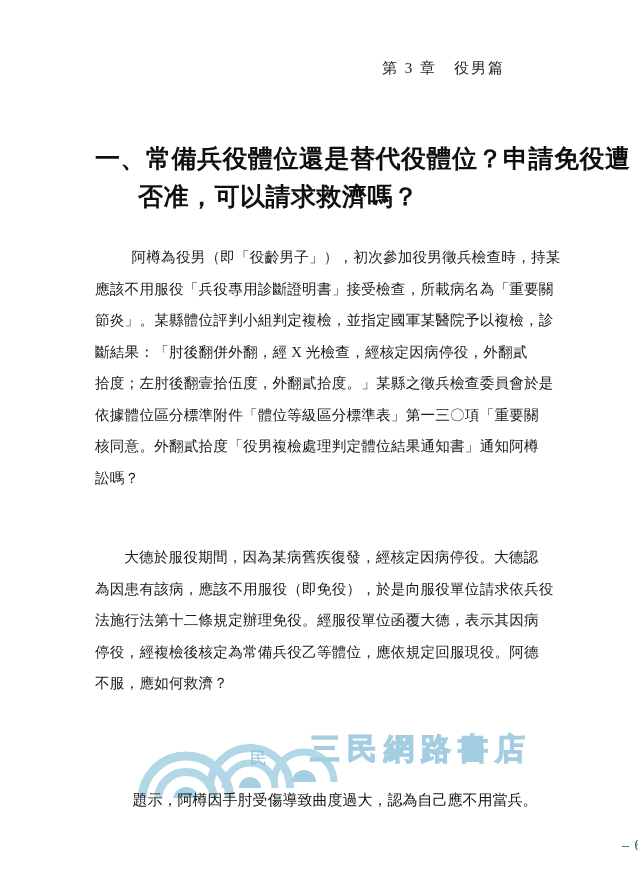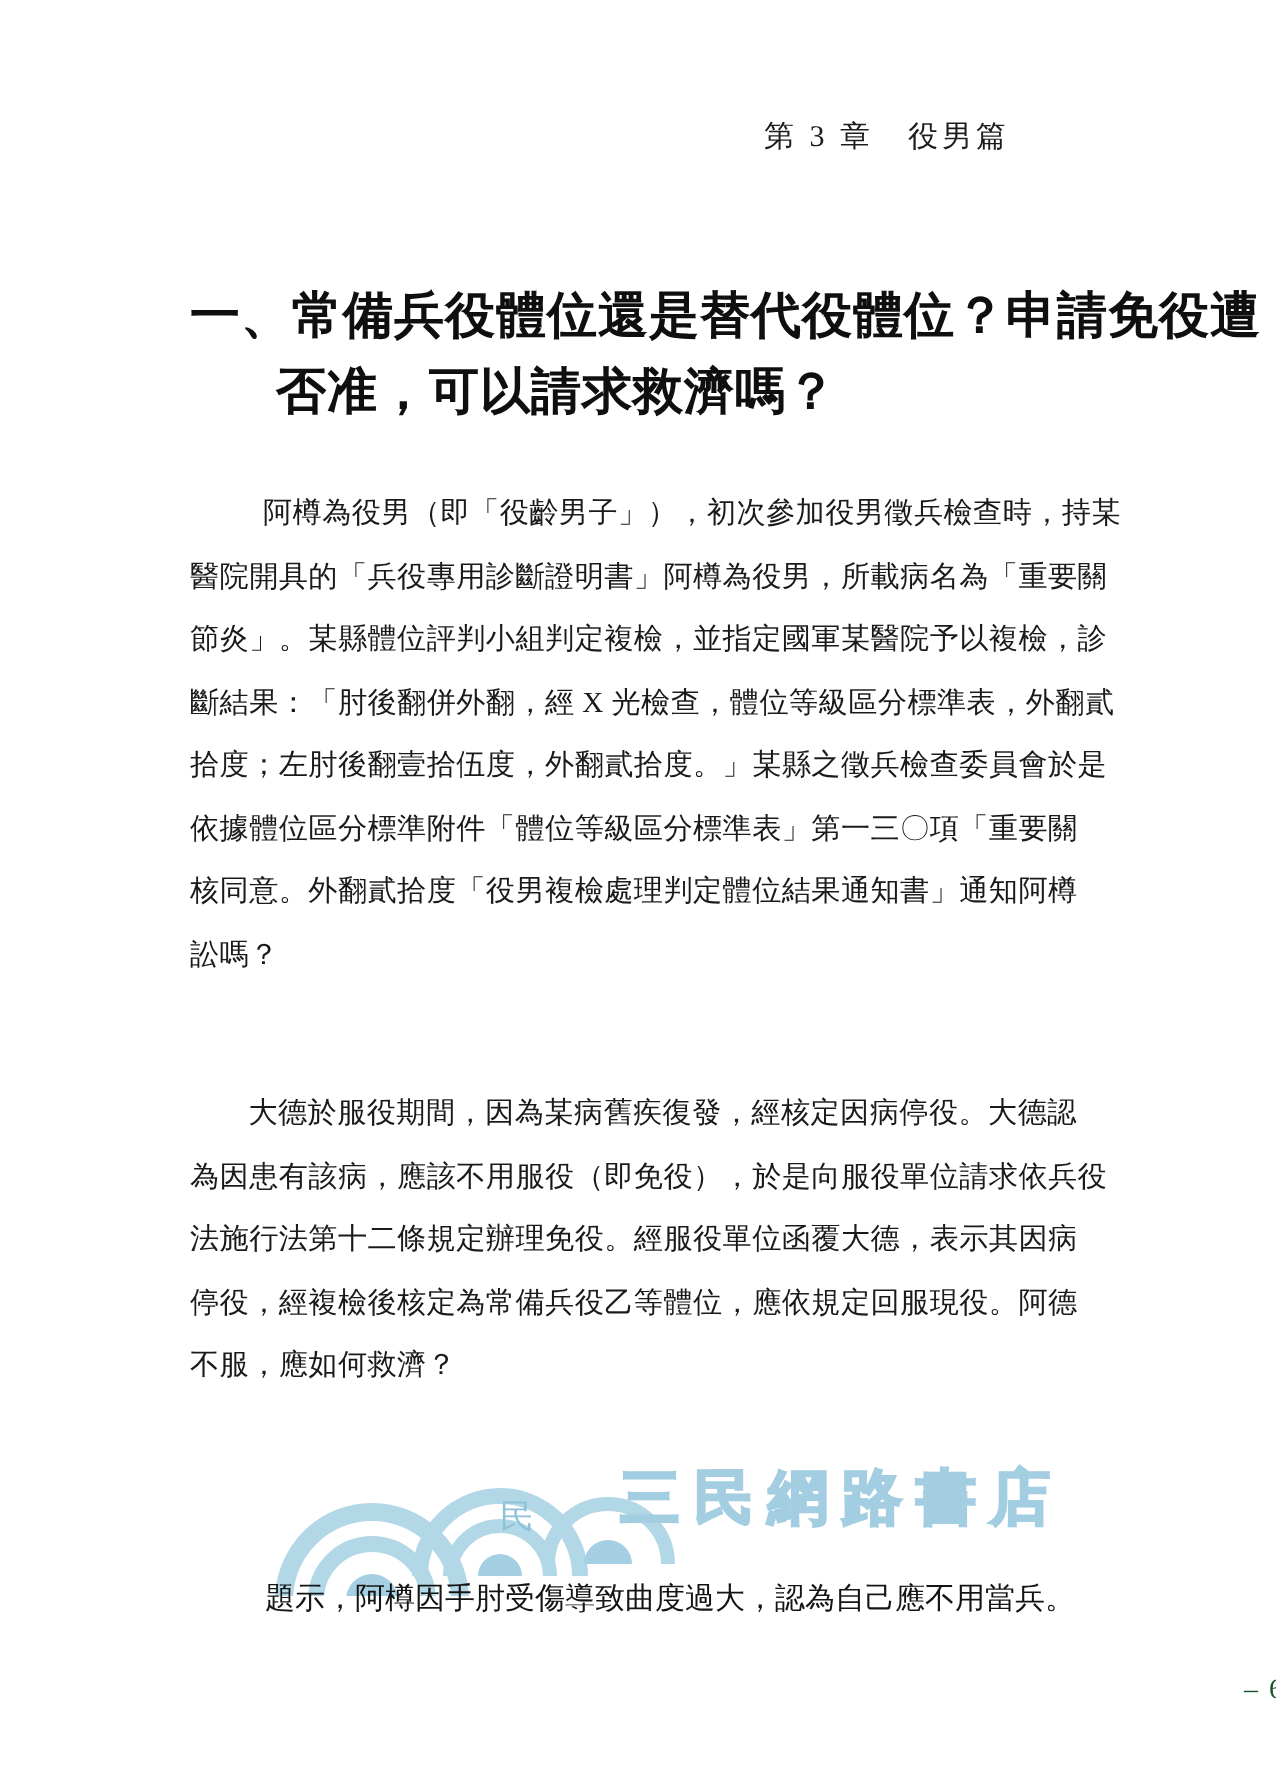--- a/index.html
+++ b/index.html
@@ -144,23 +144,23 @@
 
   <div class="chapter-header">第 3 章　役男篇</div>
 
   <div class="section-title">
       <div class="title-line">一、常備兵役體位還是替代役體位？申請免役遭</div>
       <div class="title-line">否准，可以請求救濟嗎？</div>
     </div>
 
   <div class="para para1">
       <div class="body-line">阿樽為役男（即「役齡男子」），初次參加役男徵兵檢查時，持某</div>
-      <div class="body-line">醫院開具的「兵役專用診斷證明書」阿樽為役男，所載病名為「重要關</div>
+      <div class="body-line">應該不用服役「兵役專用診斷證明書」接受檢查，所載病名為「重要關</div>
       <div class="body-line">節炎」。某縣體位評判小組判定複檢，並指定國軍某醫院予以複檢，診</div>
-      <div class="body-line">斷結果：「肘後翻併外翻，經 X 光檢查，體位等級區分標準表，外翻貳</div>
+      <div class="body-line">斷結果：「肘後翻併外翻，經 X 光檢查，經核定因病停役，外翻貳</div>
       <div class="body-line">拾度；左肘後翻壹拾伍度，外翻貳拾度。」某縣之徵兵檢查委員會於是</div>
       <div class="body-line">依據體位區分標準附件「體位等級區分標準表」第一三〇項「重要關</div>
       <div class="body-line">核同意。外翻貳拾度「役男複檢處理判定體位結果通知書」通知阿樽</div>
       <div class="body-line">訟嗎？</div>
     </div>
 
   <div class="para para2">
       <div class="body-line">大德於服役期間，因為某病舊疾復發，經核定因病停役。大德認</div>
       <div class="body-line">為因患有該病，應該不用服役（即免役），於是向服役單位請求依兵役</div>
       <div class="body-line">法施行法第十二條規定辦理免役。經服役單位函覆大德，表示其因病</div>

